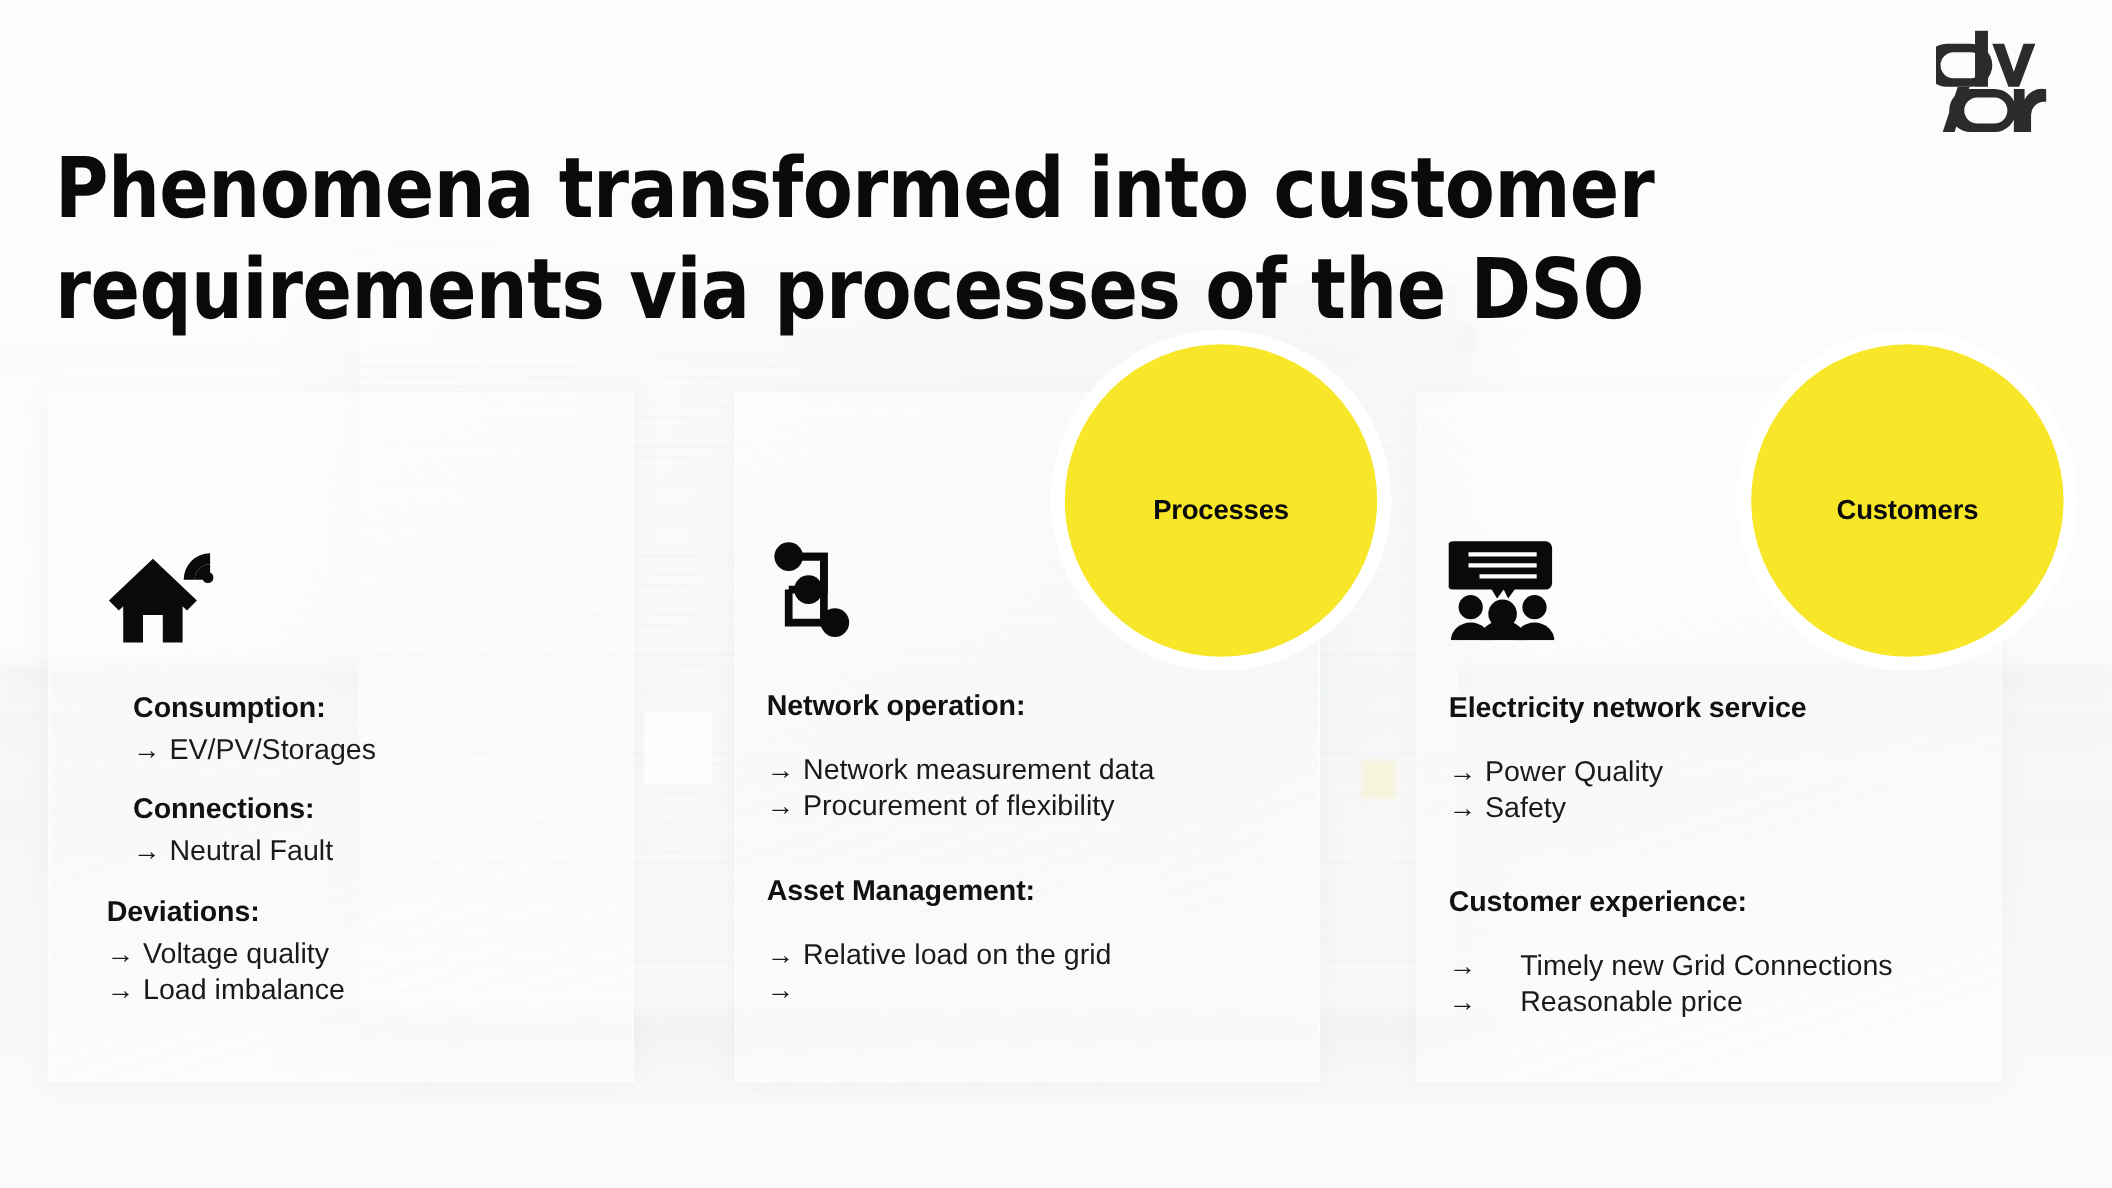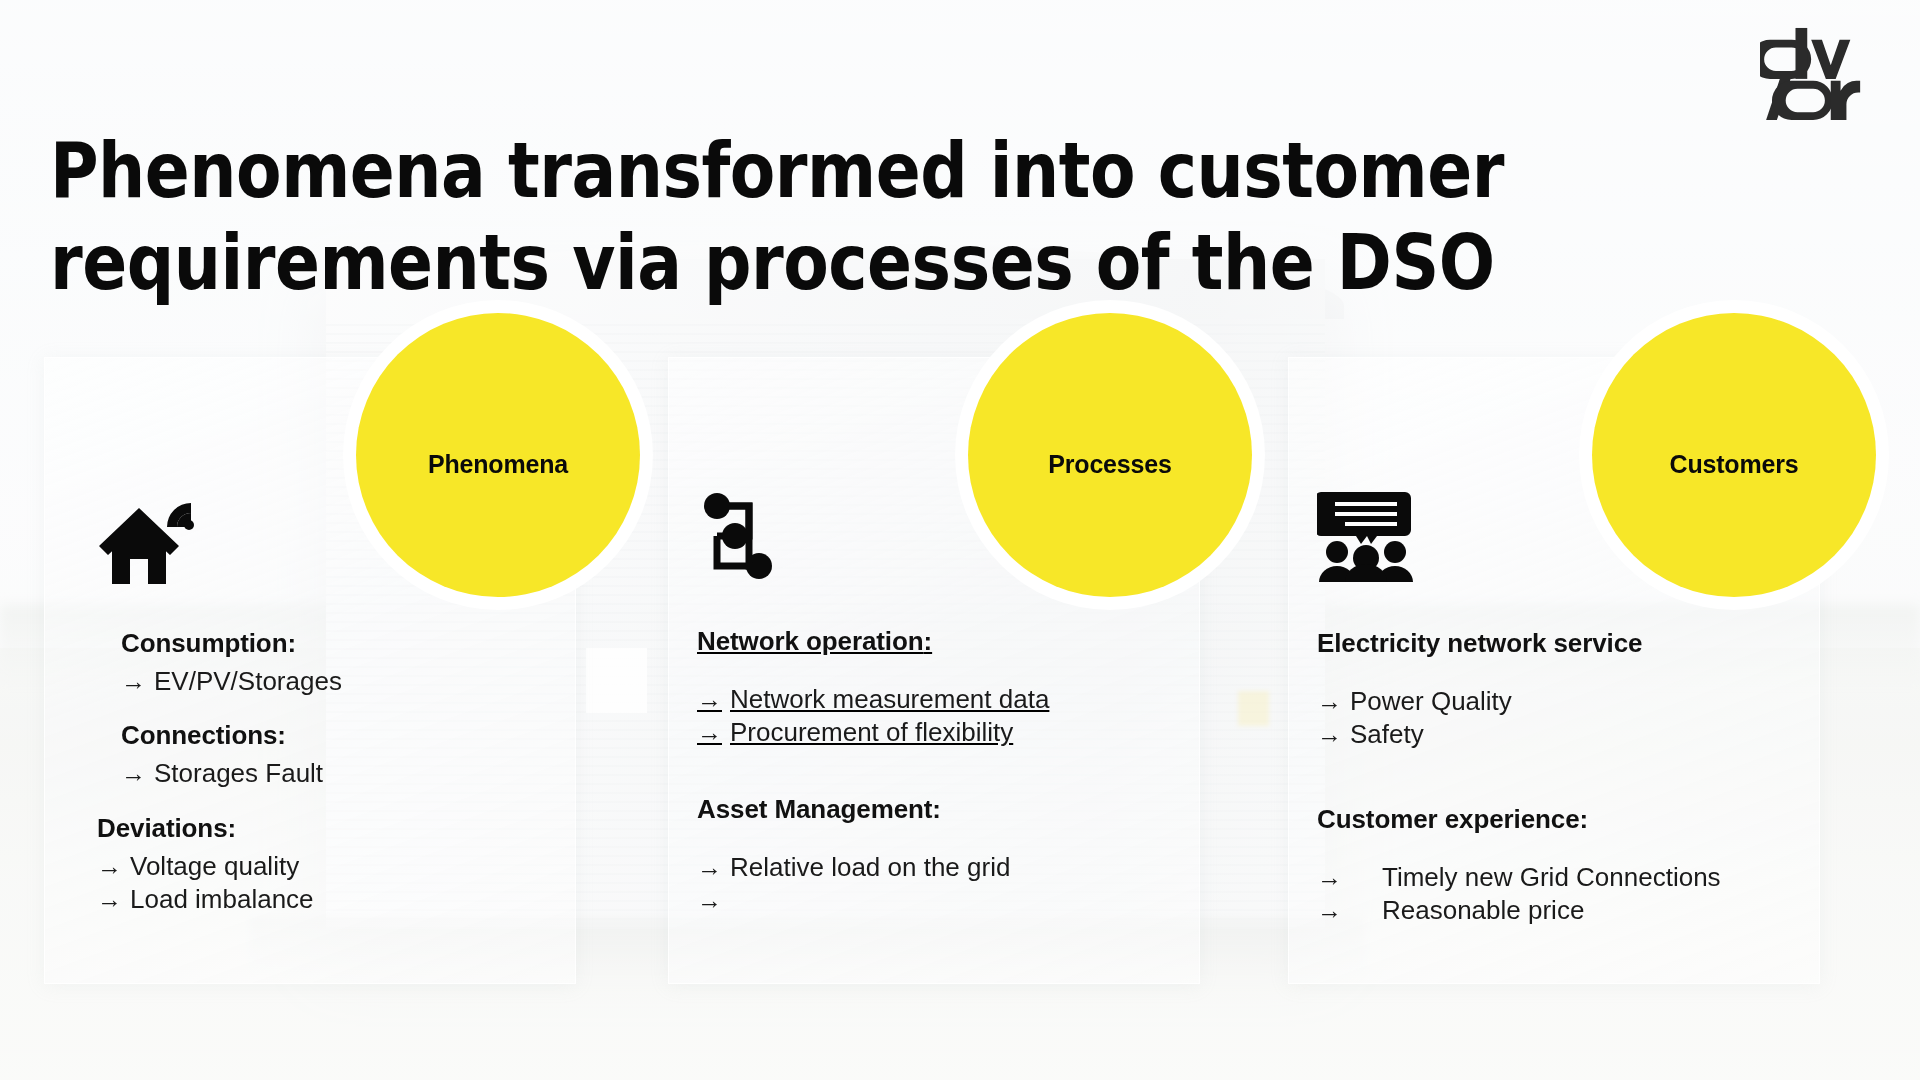--- a/index.html
+++ b/index.html
@@ -229,21 +229,21 @@
   }
   .bullet .arr {
     display: inline-block;
     margin-right: 8px;
     font-size: 25px;
   }
   .bullet.wide-gap .arr { margin-right: 40px; }
 
   
   .gap-sm { margin-bottom: 22px; margin-left: 24px; }
-  .gap-md { margin-bottom: 44px; text-decoration: underline; }
+  .gap-md { margin-bottom: 44px; }
   .gap-lg { margin-bottom: 52px; }
   .head-gap-lg { margin-bottom: 26px; }
 </style>
 </head>
 <body>
 
 <div id="slide">
 
   <div class="bg-photo">
     <div class="bg-sky"></div>
@@ -307,21 +307,21 @@
             <div class="bullet">
                 <span class="arr">→</span>
                 <span>EV/PV/Storages</span>
               </div>
           </div>
 
           <div class="grp gap-sm">
             <div class="grp-head"><span>Connections</span><span class="colon">:</span></div>
             <div class="bullet">
                 <span class="arr">→</span>
-                <span>Storages Fault</span>
+                <span>Neutral Fault</span>
               </div>
           </div>
 
           <div class="grp">
             <div class="grp-head"><span>Deviations</span><span class="colon">:</span></div>
             <div class="bullet">
                 <span class="arr">→</span>
                 <span>Voltage quality</span>
               </div>
             <div class="bullet">
@@ -436,23 +436,20 @@
                 <span>Reasonable price</span>
               </div>
           </div>
 
         </div>
       </div>
     </div>
 
   </div>
 
-  <div class="badge badge-1">
-    <span>Phenomena</span>
-  </div>
   <div class="badge badge-3">
     <span>Customers</span>
   </div>
   <div class="badge badge-2">
     <span>Processes</span>
   </div>
 
 </div>
 
 </body></html>

